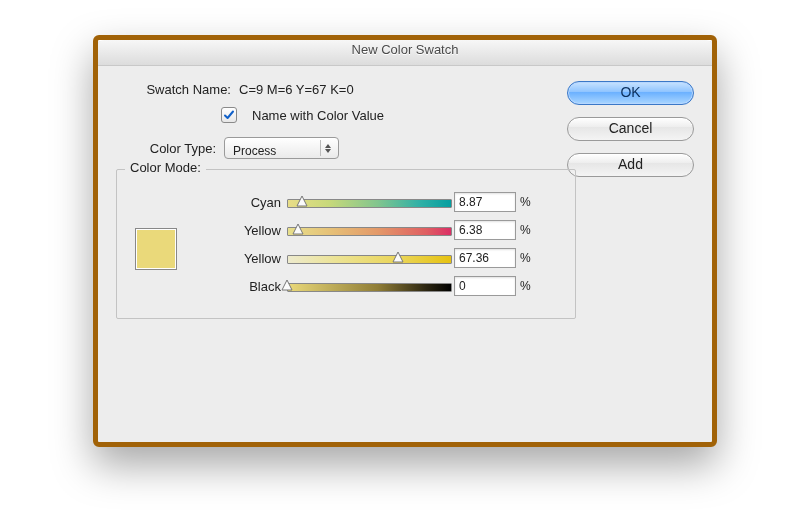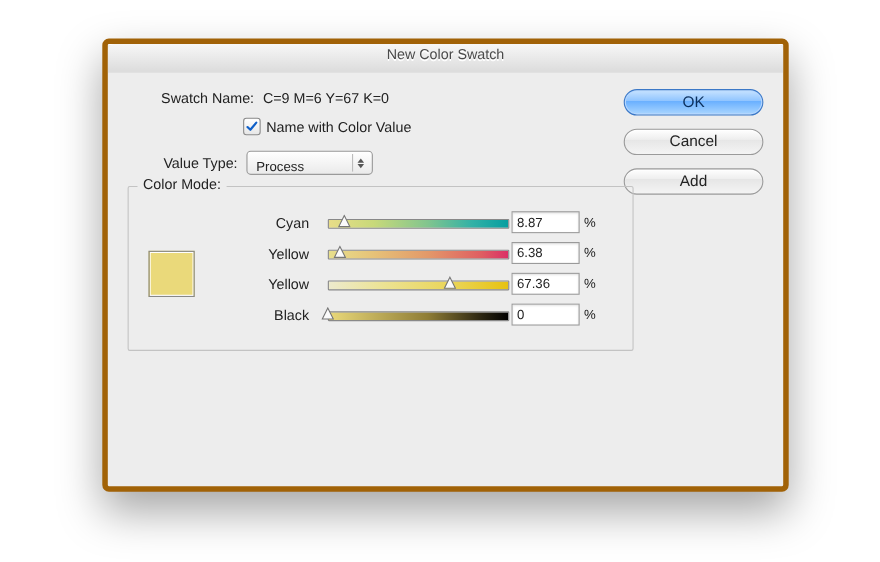--- a/index.html
+++ b/index.html
@@ -46,21 +46,21 @@
     border-color: #3b78c7;
     background: linear-gradient(#c8e3ff, #8fc4ff 45%, #6ab0ff 46%, #aad6ff);
     color: #0b2f5c;
     box-shadow: 0 0 0 1px #b6d7ff inset;
   }
 
   
   .row { display: flex; align-items: center; margin-bottom: 10px; }
   .label-right { width: 115px; text-align: right; padding-right: 8px; }
   .val { flex: 1; }
-  .checkbox-row { margin-left: 105px; display: flex; align-items: center; gap: 5px; margin-bottom: 14px; }
+  .checkbox-row { margin-left: 105px; display: flex; align-items: center; gap: 15px; margin-bottom: 14px; }
 
   .aqua-check {
     width: 14px; height: 14px; border: 1px solid #8a8a8a;
     border-radius: 3px;
     background: linear-gradient(#fff, #e7e7e7);
     display: inline-flex; align-items: center; justify-content: center;
     cursor: default;
   }
   .aqua-check svg { width: 12px; height: 12px; }
 
@@ -104,21 +104,21 @@
 
   .swatch-preview {
     position: absolute; left: 18px; top: 58px;
     width: 40px; height: 40px;
     border: 1px solid #888;
     box-shadow: inset 0 0 0 1px #fff;
   }
 
   .slider-rows { margin-left: 60px; }
   .srow { display: flex; align-items: center; height: 28px; }
-  .srow .slabel { width: 90px; text-align: right; padding-right: 17px; }
+  .srow .slabel { width: 90px; text-align: right; padding-right: 6px; }
 
   .slider-wrap { position: relative; width: 165px; height: 12px; }
   .slider-track {
     position: absolute; left: 0; right: 0; top: 3px; height: 7px;
     border: 1px solid #888; border-radius: 1px;
   }
   .track-cyan    { background: linear-gradient(90deg, #e8dd88 0%, #c8d97a 25%, #82c58e 55%, #32b1a6 80%, #069ea0 100%); }
   .track-magenta { background: linear-gradient(90deg, #e7df8c 0%, #e6c278 25%, #e39969 55%, #df5e62 85%, #db2f66 100%); }
   .track-yellow  { background: linear-gradient(90deg, #edeacd 0%, #ece394 30%, #ead455 70%, #e6c211 100%); }
   .track-black   { background: linear-gradient(90deg, #ead97a 0%, #8f7d36 55%, #2b2511 85%, #000000 100%); }
@@ -159,21 +159,21 @@
     <div class="checkbox-row">
       <span class="aqua-check">
         <svg viewBox="0 0 12 12">
             <path d="M2 6.5 L4.6 9 L10 2.5" stroke="#1060c9" stroke-width="2" fill="none" stroke-linecap="round" stroke-linejoin="round"></path>
           </svg>
       </span>
       <span>Name with Color Value</span>
     </div>
 
     <div class="row" style="margin-bottom: 6px;">
-      <div class="label-right" style="width:100px">Value Type:</div>
+      <div class="label-right" style="width:100px">Color Type:</div>
       <div class="select small">
         <span>Process</span>
         <span class="stepper-icon">
           <span class="tri up"></span>
             <span class="tri down"></span>
         </span>
       </div>
     </div>
 
     <div class="fieldset">

